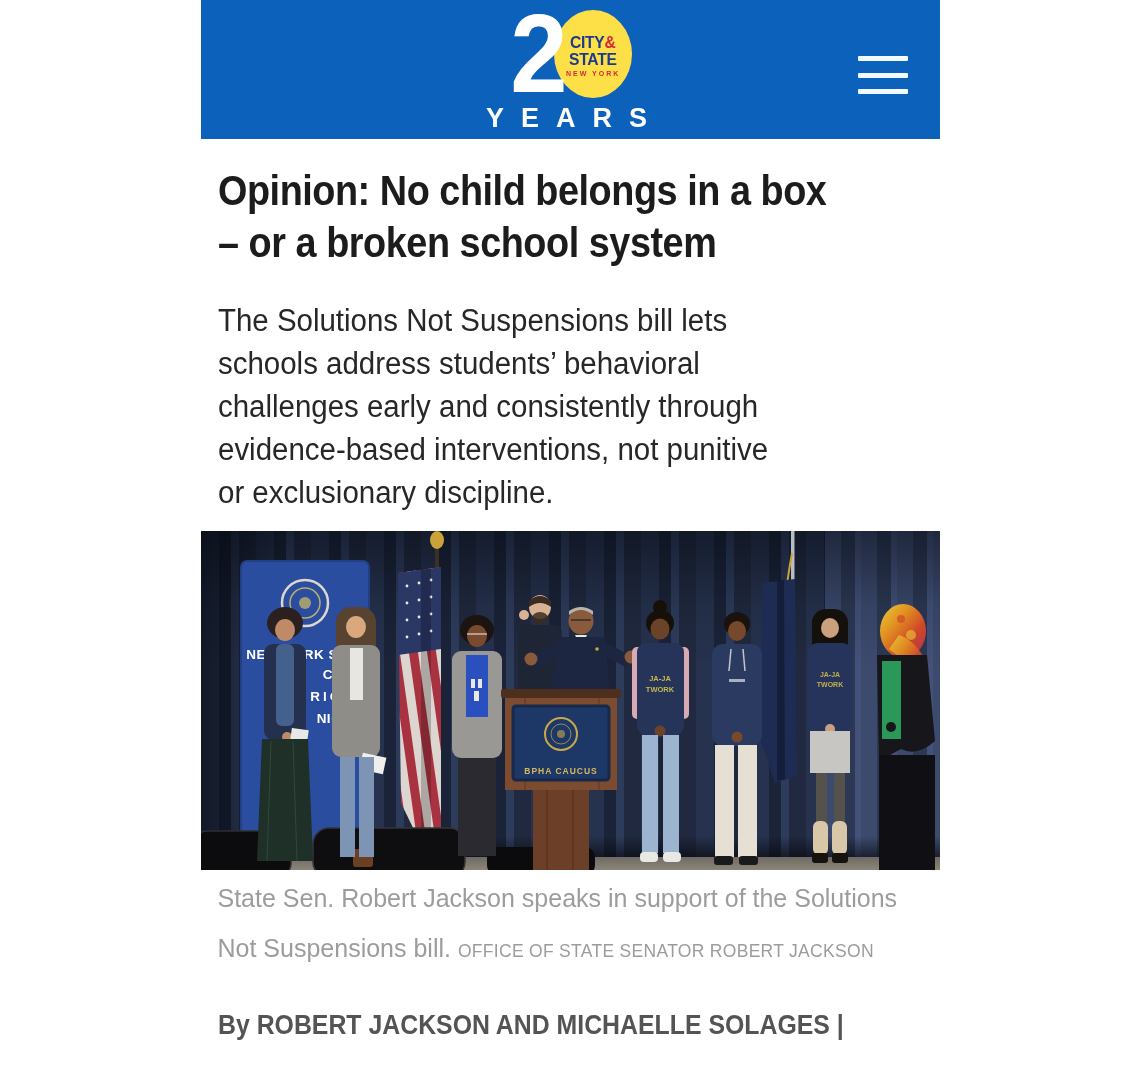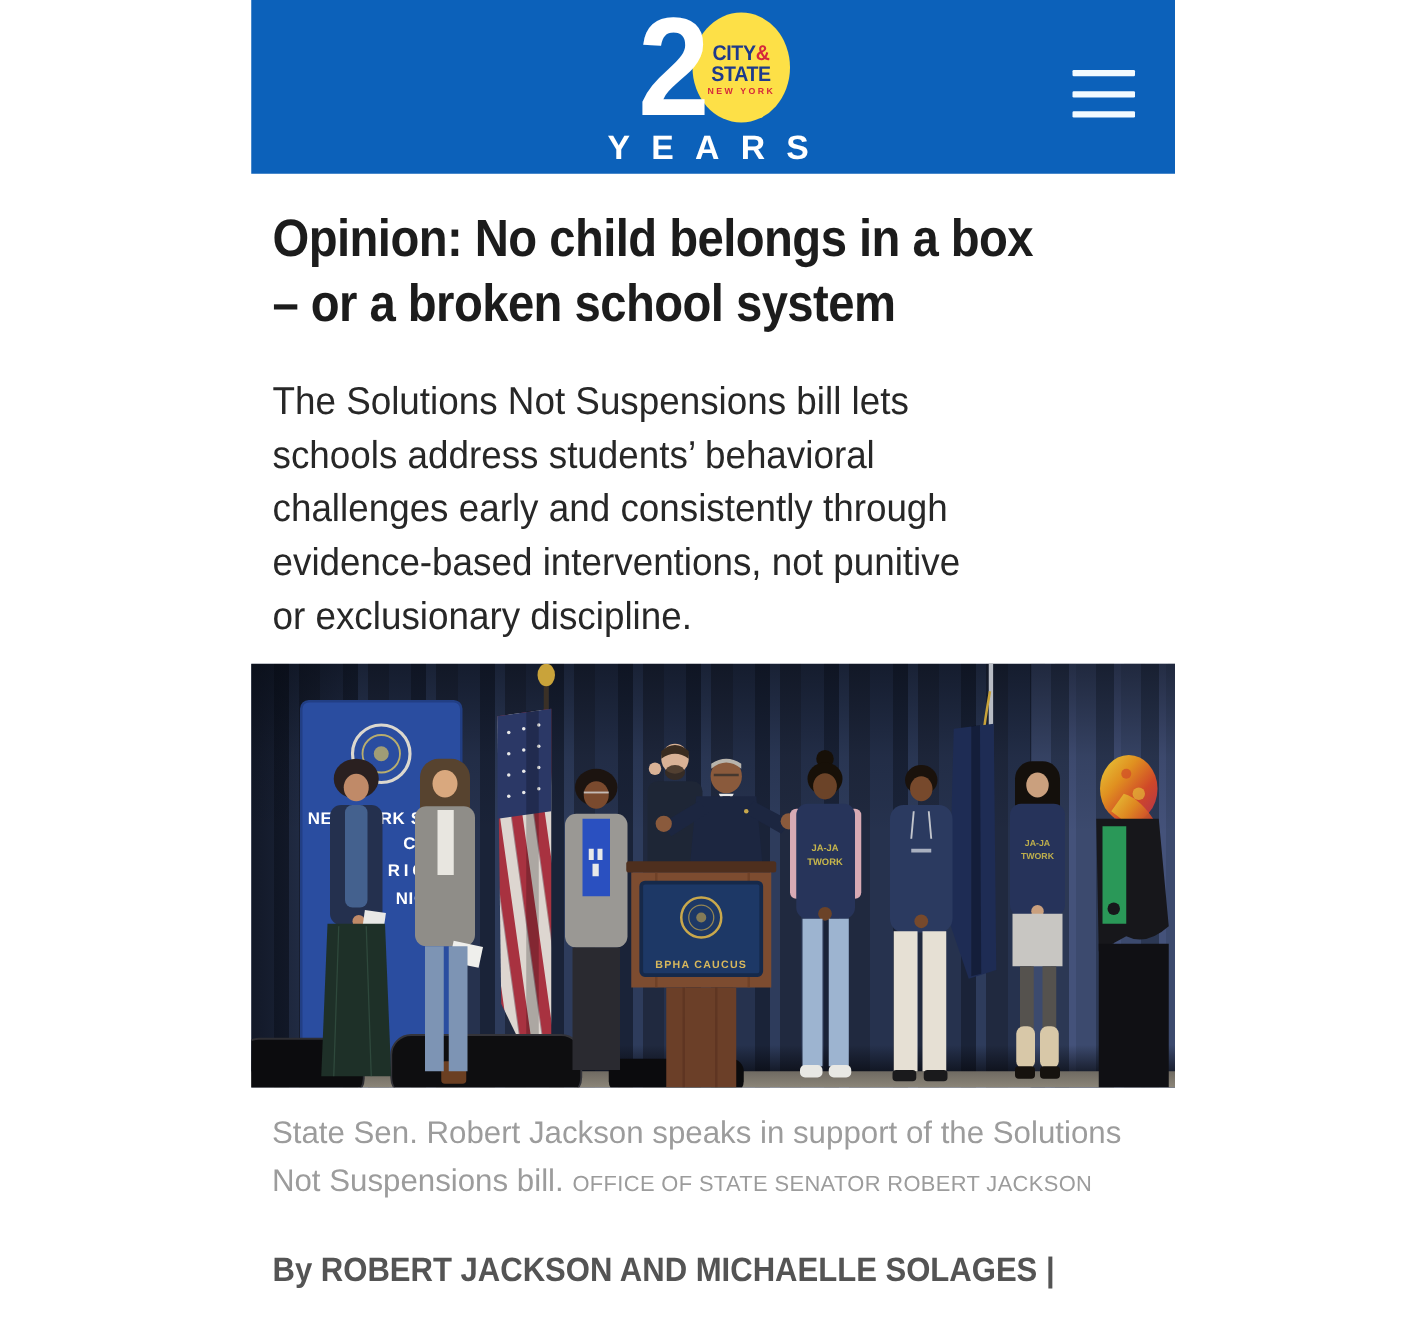--- a/index.html
+++ b/index.html
@@ -43,21 +43,21 @@
         background:repeating-linear-gradient(90deg,#3c4a6e 0 16px,#2c3854 16px 30px,#44527a 30px 36px); }
   .photo .curtain-shade { position:absolute; inset:0;
         background:linear-gradient(180deg,rgba(4,7,14,.5) 0%,rgba(4,7,14,.12) 22%,rgba(0,0,0,0) 40%),
                    linear-gradient(90deg,rgba(2,4,9,.55) 0%,rgba(0,0,0,0) 12%); }
   .photo .hem-shadow { position:absolute; left:0; right:0; bottom:12px; height:22px;
         background:linear-gradient(180deg,rgba(5,6,10,.0),rgba(5,6,10,.65)); }
   .photo .floor { position:absolute; left:0; right:0; bottom:0; height:13px;
         background:linear-gradient(180deg,#6f6a62,#8b8578); }
   .photo svg { position:absolute; inset:0; }
 
-  .caption-block { margin:17px 17px 0 17px; color:#9c9c9c; font-size:25px; line-height:39px; }
+  .caption-block { margin:3px 17px 0 17px; color:#9c9c9c; font-size:25px; line-height:50px; }
   .credit { font-size:17.5px; letter-spacing:.3px; color:#9c9c9c; }
   .byline { margin:34px 17px 0 17px; color:#545454; font-weight:700; font-size:27px;
             transform:scaleX(.92); transform-origin:0 0; white-space:nowrap; }
 </style>
 </head>
 <body>
 
 <div class="page">
 
   <header class="masthead">

